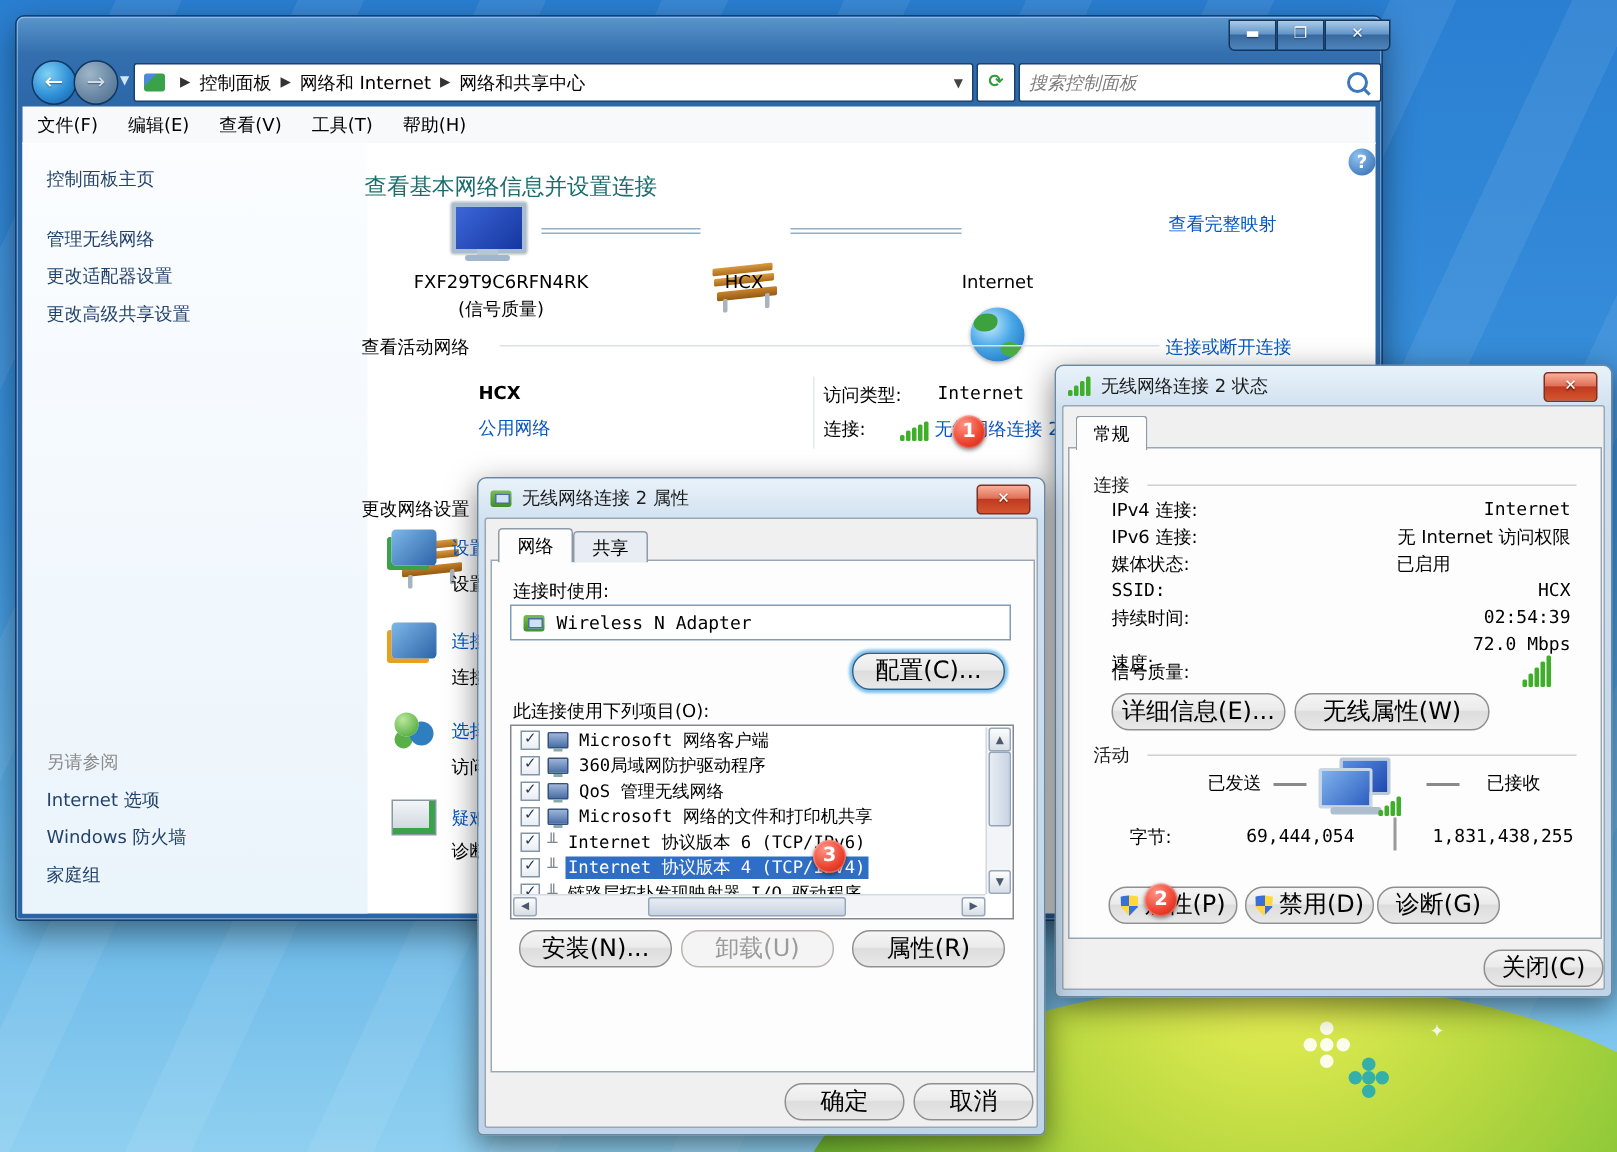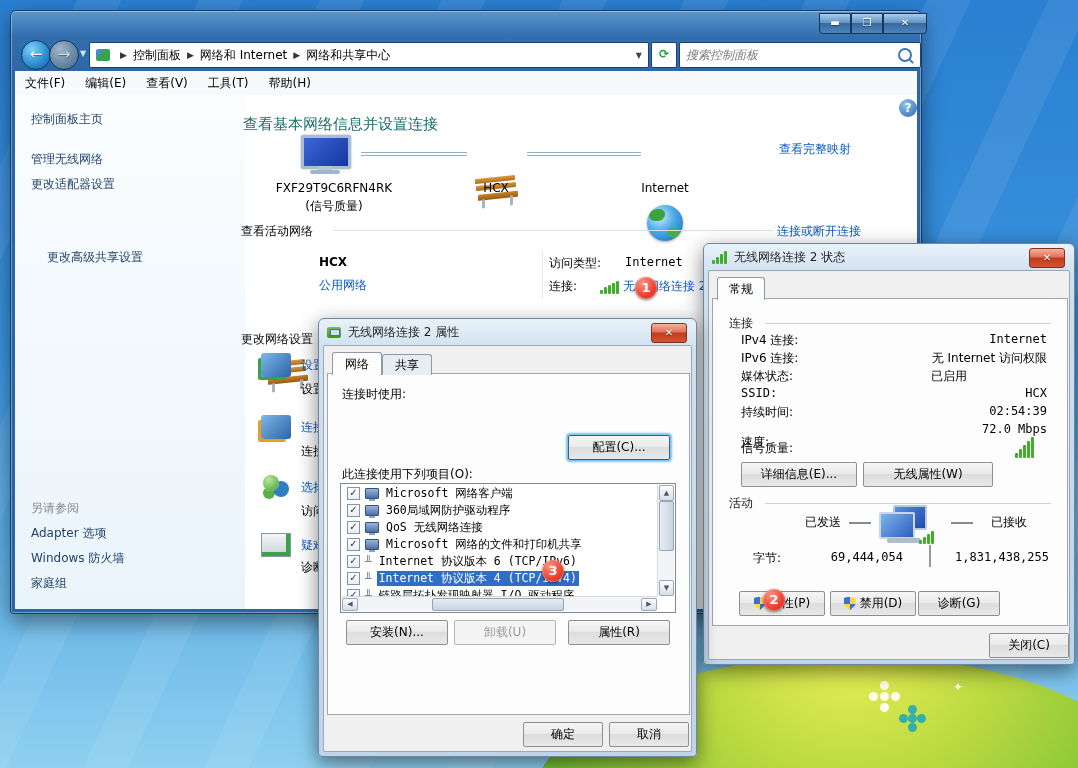--- a/index.html
+++ b/index.html
@@ -61,21 +61,21 @@
   .nic::after{content:"";position:absolute;left:3px;top:2px;width:8px;height:5px;background:#cfe2f2;border:1px solid #4a6ea8;}
   .taskico{border-radius:3px;}
   
   .dlg{position:absolute;background:linear-gradient(180deg,#e9f2fa 0%,#cfe0ef 30px,#bfd4e8 100%);border:1px solid #6d87a0;border-radius:6px 6px 4px 4px;box-shadow:0 6px 20px rgba(0,0,0,.5);}
   .dlgtitle{position:absolute;left:8px;top:5px;font-size:12px;color:#1c1c1c;display:flex;align-items:center;gap:7px;}
   .dlgx{position:absolute;width:34px;height:18px;border:1px solid #7e3022;border-radius:3px;background:linear-gradient(#f8b09a 0%,#e0715a 45%,#c03a20 50%,#d4552f 100%);color:#fff;text-align:center;font-size:10px;font-weight:bold;line-height:17px;text-shadow:0 1px 1px rgba(0,0,0,.5);}
   .dlgbody{position:absolute;left:4px;right:4px;bottom:4px;background:#f0f0f0;border:1px solid #9aa8b5;border-radius:2px;}
   .tab{position:absolute;background:#fdfdfd;border:1px solid #8e9aa5;border-bottom:none;border-radius:3px 3px 0 0;text-align:center;font-size:12px;}
   .tab.off{background:#e7edf2;}
   .tabpage{position:absolute;background:#fdfdfd;border:1px solid #9aa8b5;}
-  .btn{position:absolute;border:1px solid #8e8f8f;border-radius:2px;background:linear-gradient(#f5f5f5 0%,#ebebeb 45%,#dddddd 50%,#e8e8e8 100%);font-size:12px;text-align:center;display:flex;align-items:center;justify-content:center;gap:4px;}
+  .btn{position:absolute;border:1px solid #8e8f8f;border-radius:12px;background:linear-gradient(#f5f5f5 0%,#ebebeb 45%,#dddddd 50%,#e8e8e8 100%);font-size:16px;text-align:center;display:flex;align-items:center;justify-content:center;gap:4px;}
   .btn.dis{color:#9b9b9b;border-color:#b8b5af;background:#f4f4f4;}
   .btn.focus{box-shadow:0 0 2px 2px #7cc0ef;border-color:#2c628b;}
   .grouphdr{font-size:12px;color:#1c1c1c;}
   .grpline{border-top:1px solid #d0d0d0;}
   .fieldset{position:absolute;border:1px solid #c3c9cf;border-radius:3px;}
   .fieldset .legend{position:absolute;top:-8px;left:8px;background:#fdfdfd;padding:0 4px;font-size:12px;}
   
   .listbox{position:absolute;background:#fff;border:1px solid #828790;}
   .lrows{position:absolute;left:1px;top:1px;right:18px;bottom:16px;overflow:hidden;}
   .lrow{position:absolute;left:0;height:17px;display:flex;align-items:center;gap:5px;padding-left:5px;white-space:nowrap;font-size:11.5px;}
@@ -142,23 +142,23 @@
     <div class="abs searchbox" style="left:668px;top:31px;width:240px;height:24px;">
       <input placeholder="搜索控制面板" style="">
       <span class="mag"></span>
     </div>
 
     <div class="abs client" style="left:4px;top:84px;width:902px;height:514px;">
       <div class="abs sidebar" style="left:0;top:0;width:230px;height:514px;">
         <div class="abs navlnk" style="left:16px;top:16px;">控制面板主页</div>
         <div class="abs navlnk" style="left:16px;top:56px;">管理无线网络</div>
         <div class="abs navlnk" style="left:16px;top:81px;">更改适配器设置</div>
-        <div class="abs navlnk" style="left:32px;top:106px;margin-top:48px;">更改高级共享设置</div>
+        <div class="abs navlnk" style="left:16px;top:106px;">更改高级共享设置</div>
         <div class="abs gray" style="left:16px;top:405px;">另请参阅</div>
-        <div class="abs navlnk" style="left:16px;top:430px;">Adapter 选项</div>
+        <div class="abs navlnk" style="left:16px;top:430px;">Internet 选项</div>
         <div class="abs navlnk" style="left:16px;top:455px;">Windows 防火墙</div>
         <div class="abs navlnk" style="left:16px;top:480px;">家庭组</div>
       </div>
 
       <div class="abs helpico" style="left:884px;top:4px;">?</div>
       <div class="abs heading" style="left:228px;top:20px;">查看基本网络信息并设置连接</div>
 
       <div class="abs pcicon" style="left:286px;top:40px;width:52px;height:40px;">
           <i class="scr"></i>
           <i class="stand"></i>
@@ -297,38 +297,42 @@
     <div class="dlgtitle">
       <span class="nic"></span>
       <span>无线网络连接 2 属性</span>
     </div>
     <div class="dlgx" style="left:332px;top:4px;">✕</div>
     <div class="dlgbody" style="top:26px;"></div>
     <div class="tab" style="left:13px;top:33px;width:48px;height:22px;line-height:22px;z-index:2;">网络</div>
     <div class="tab off" style="left:63px;top:35px;width:48px;height:20px;line-height:20px;z-index:2;">共享</div>
     <div class="tabpage" style="left:8px;top:54px;width:361px;height:340px;">
       <div class="abs" style="left:14px;top:12px;">连接时使用:</div>
+      <div class="abs" style="left:12px;top:29px;width:334px;height:24px;background:#fff;border:1px solid #7f9db9;display:flex;align-items:center;gap:8px;padding-left:8px;box-sizing:border-box;">
+        <span class="nic"></span>
+        <span class="mono">Wireless N Adapter</span>
+      </div>
       <div class="btn focus" style="left:240px;top:61px;width:100px;height:23px;">配置(C)...</div>
       <div class="abs" style="left:14px;top:92px;">此连接使用下列项目(O):</div>
       <div class="listbox" style="left:12px;top:109px;width:334px;height:128px;">
         <div class="lrows">
           <div class="lrow" style="top:0;">
               <span class="cbx">✓</span>
               <span class="minipc"></span>
               <span class="ltext mono">Microsoft 网络客户端</span>
             </div>
           <div class="lrow" style="top:17px;">
               <span class="cbx">✓</span>
               <span class="minipc"></span>
               <span class="ltext mono">360局域网防护驱动程序</span>
             </div>
           <div class="lrow" style="top:34px;">
               <span class="cbx">✓</span>
               <span class="minipc"></span>
-              <span class="ltext mono">QoS 无线网络连接</span>
+              <span class="ltext mono">QoS 管理无线网络</span>
             </div>
           <div class="lrow" style="top:51px;">
               <span class="cbx">✓</span>
               <span class="minipc"></span>
               <span class="ltext mono">Microsoft 网络的文件和打印机共享</span>
             </div>
           <div class="lrow" style="top:68px;">
               <span class="cbx">✓</span>
               <span class="protico">╨</span>
               <span class="ltext mono">Internet 协议版本 6 (TCP/IPv6)</span>

